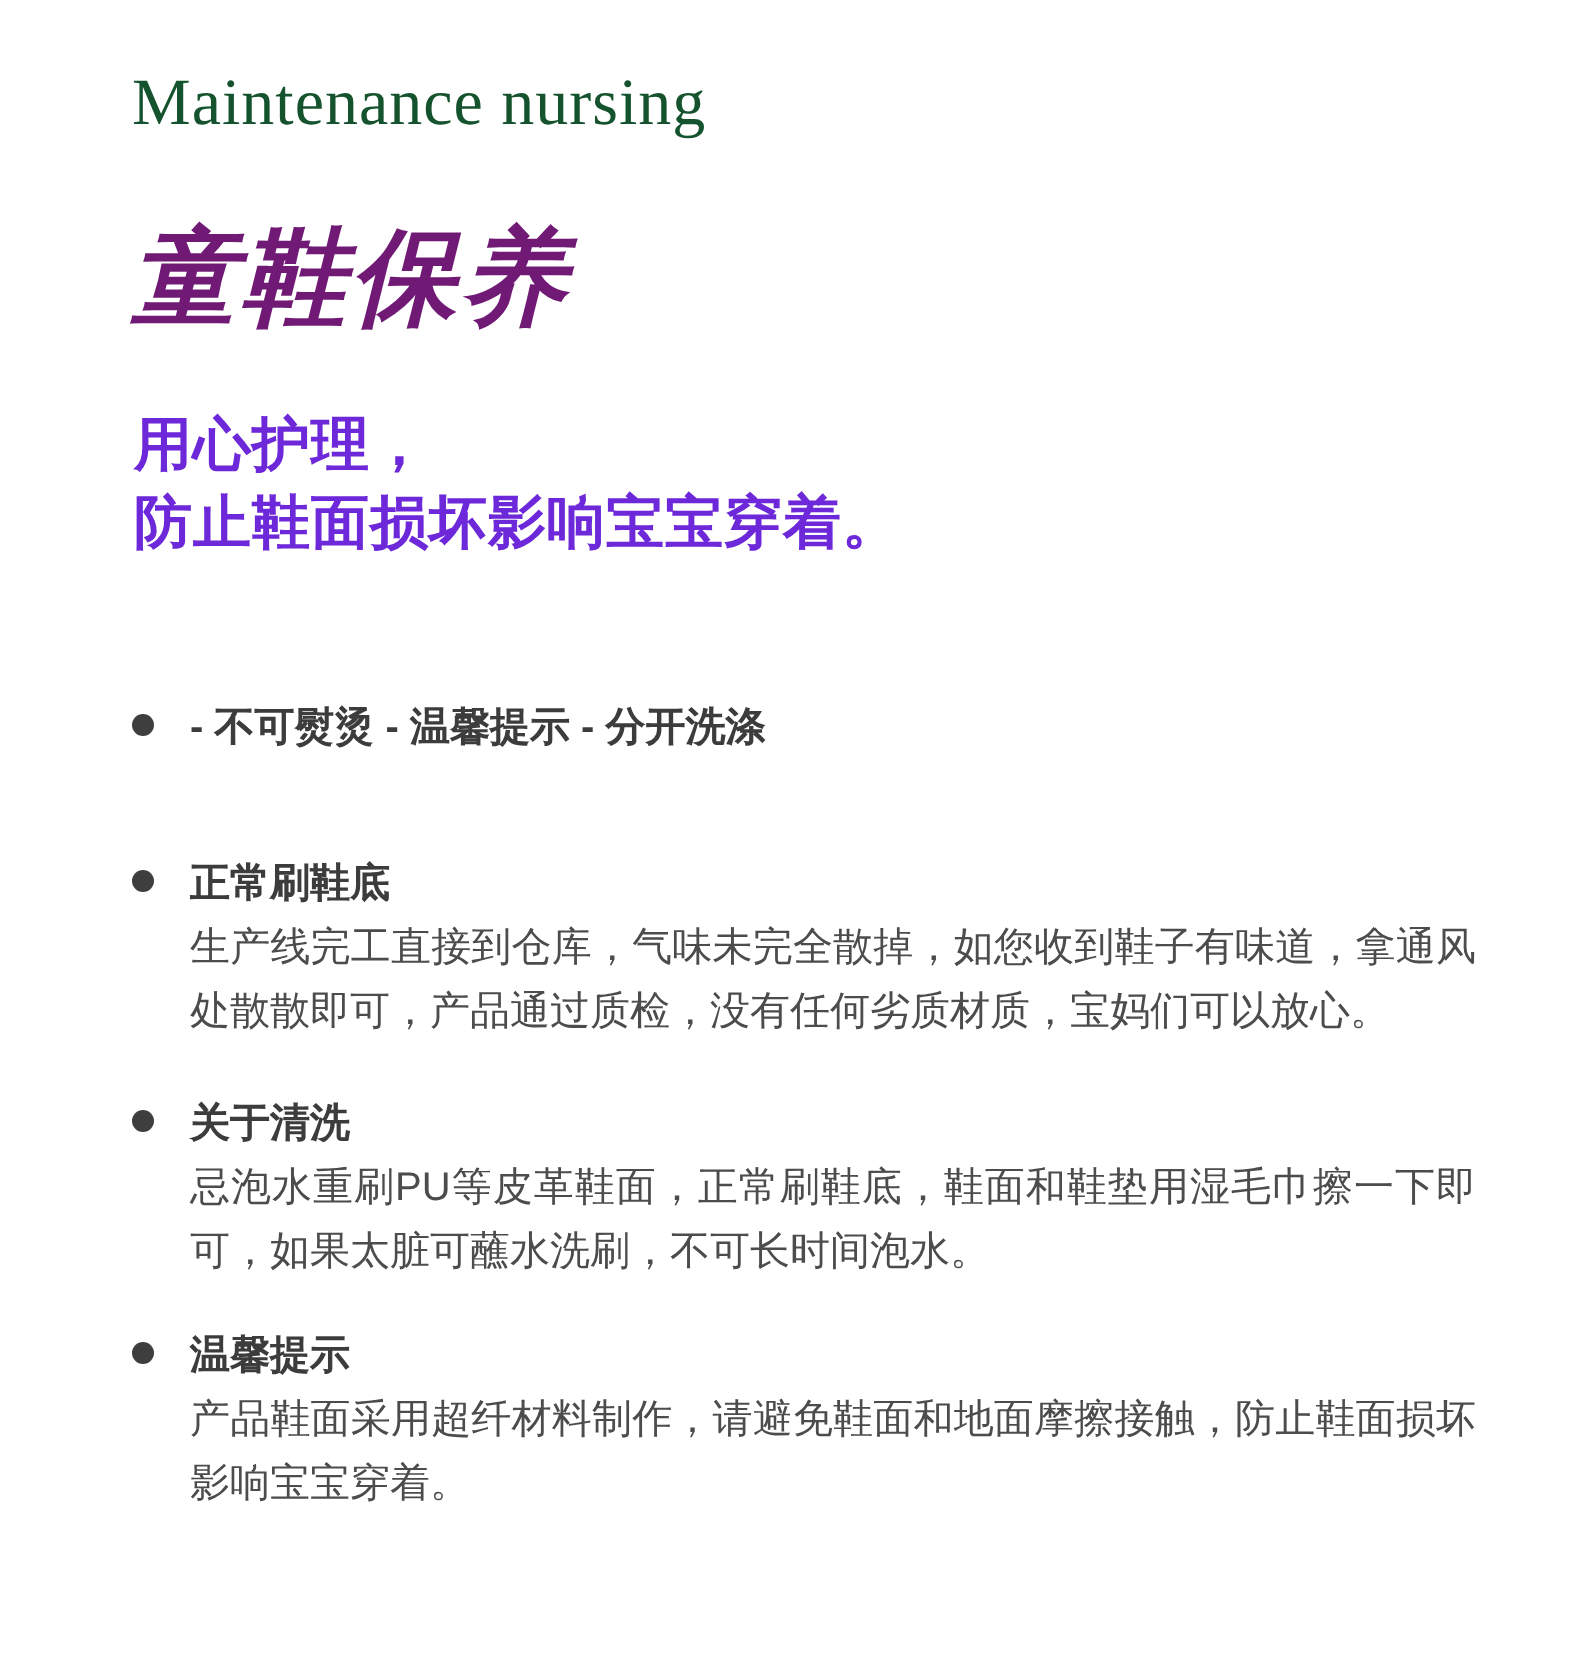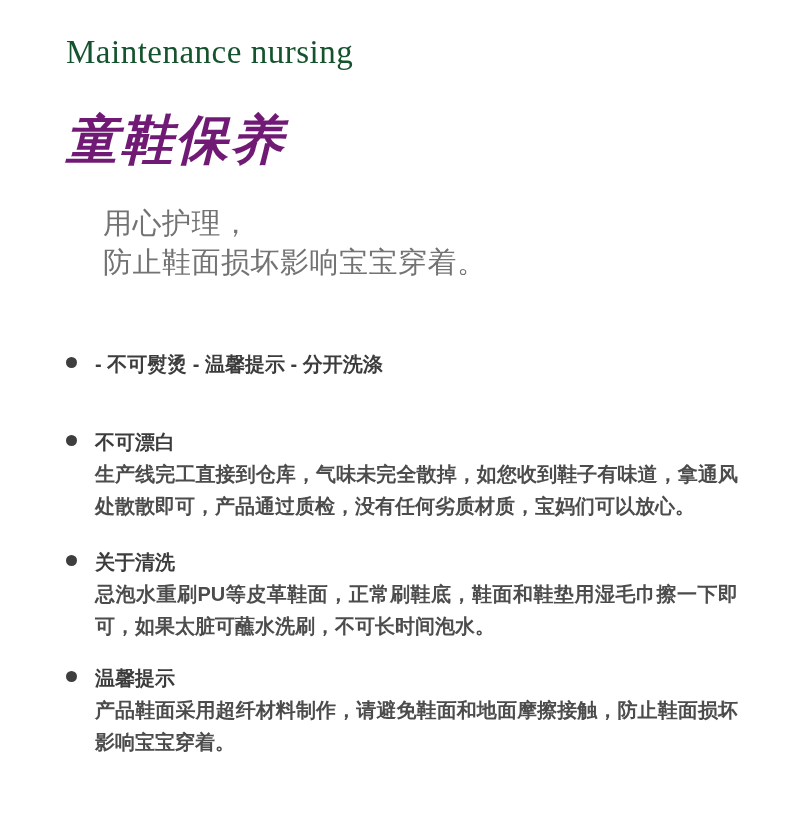--- a/index.html
+++ b/index.html
@@ -36,25 +36,24 @@
     letter-spacing: 2px;
     line-height: 1.15;
     white-space: nowrap;
     font-style: italic;
   }
   .subtitle {
     position: absolute;
     left: 67px;
     top: 204px;
     font-size: 29px;
-    font-weight: 400;
-    color: #737373;
+    font-weight: 700;
+    color: #6d28d9;
     line-height: 39px;
     letter-spacing: 0.5px;
-    margin-left: 36px;
   }
   .section {
     position: absolute;
     left: 66px;
     width: 690px;
   }
   .section .dot {
     position: absolute;
     left: 0;
     top: 9px;
@@ -69,21 +68,21 @@
   .section .title-line {
     font-size: 20px;
     font-weight: 700;
     color: #3c3c3c;
     line-height: 32px;
     white-space: nowrap;
   }
   .section .body {
     width: 643px;
     font-size: 20px;
-    font-weight: 700;
+    font-weight: 400;
     color: #4c4c4c;
     line-height: 32px;
     text-align: justify;
     text-justify: inter-ideograph;
   }
   .s1 { top: 348px; }
   .s2 { top: 426px; }
   .s3 { top: 546px; }
   .s4 { top: 662px; }
 </style>
@@ -104,21 +103,21 @@
   <div class="section s1">
     <span class="dot"></span>
     <div class="content">
       <div class="title-line">- 不可熨烫 - 温馨提示 - 分开洗涤</div>
     </div>
   </div>
 
   <div class="section s2">
     <span class="dot"></span>
     <div class="content">
-      <div class="title-line">不可漂白</div>
+      <div class="title-line">正常刷鞋底</div>
       <div class="body">生产线完工直接到仓库，气味未完全散掉，如您收到鞋子有味道，拿通风处散散即可，产品通过质检，没有任何劣质材质，宝妈们可以放心。</div>
     </div>
   </div>
 
   <div class="section s4">
     <span class="dot"></span>
     <div class="content">
       <div class="title-line">温馨提示</div>
       <div class="body">产品鞋面采用超纤材料制作，请避免鞋面和地面摩擦接触，防止鞋面损坏影响宝宝穿着。</div>
     </div>

